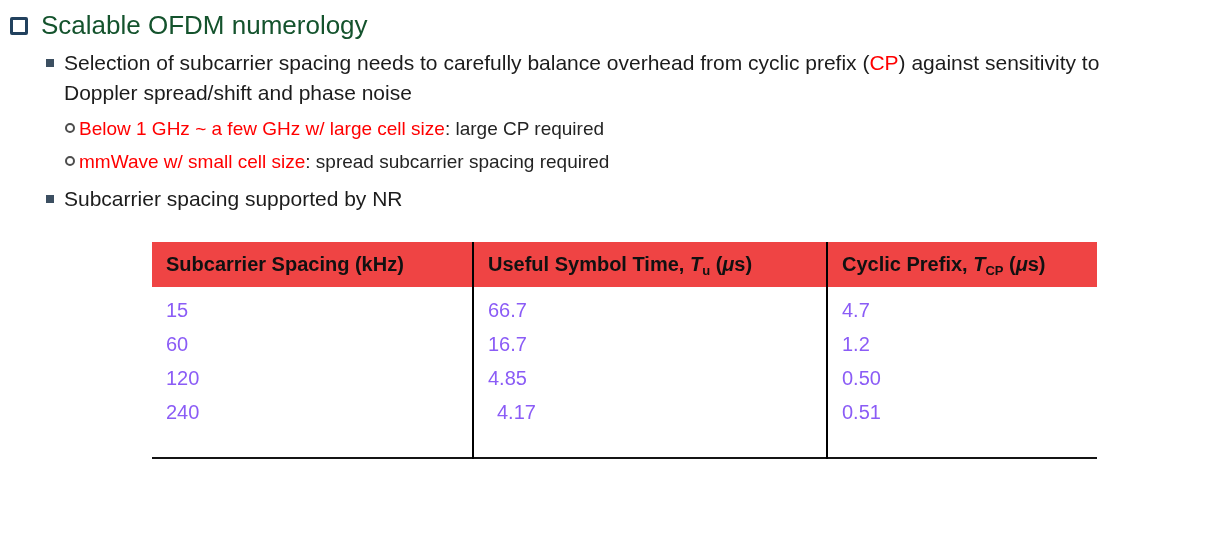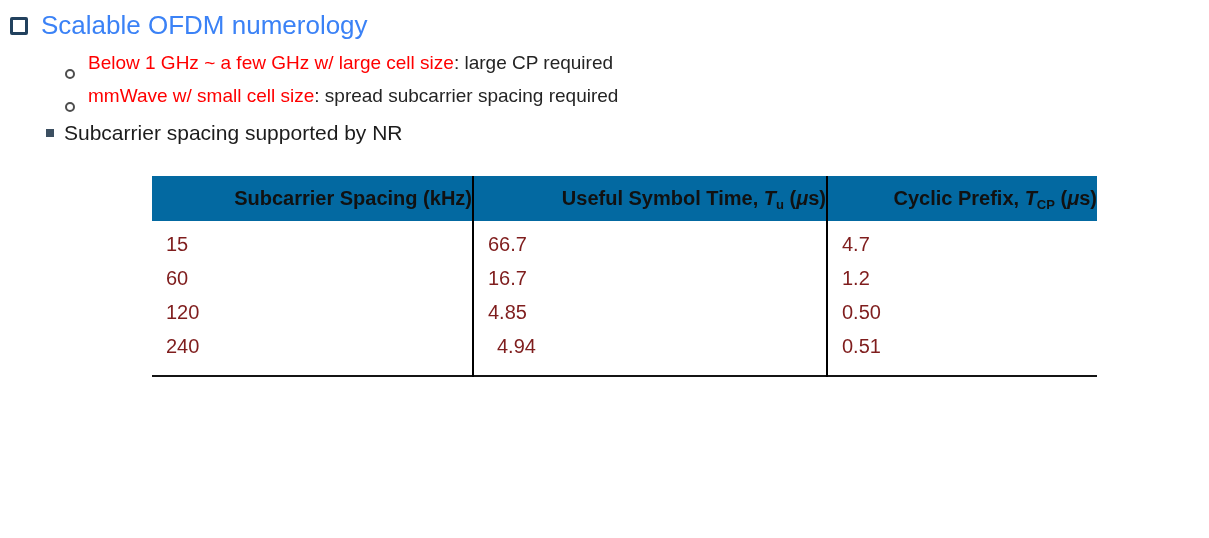--- a/index.html
+++ b/index.html
@@ -1,70 +1,74 @@
 <!DOCTYPE html>
 <html><head>
 <meta charset="utf-8">
 <style>
   * { margin:0; padding:0; box-sizing:border-box; }
   html,body { width:1209px; height:538px; background:#ffffff; overflow:hidden; }
   body { font-family:"Liberation Sans", sans-serif; color:#1b1b1b; }
 
   
   .title-row { display:flex; align-items:center; gap:13px; margin:8px 0 0 10px;
-               font-size:26px; line-height:34px; color:#3b82f6; }
+               font-size:26px; line-height:34px; color:#14532d; }
   .title-bullet { width:18px; height:18px; border:3px solid #22415e; border-radius:2px;
                   flex:none; margin-top:2px; }
 
   
   .para-row { display:flex; gap:10px; margin:6px 0 0 46px;
               font-size:21px; line-height:30px; color:#1c1c1c; }
   .sq-bullet { width:8px; height:8px; background:#3c4f61; flex:none; margin-top:11px; }
   .para-text { width:1090px; }
 
   
   .circle-list { margin:4px 0 0 65px; }
-  .circle-row { display:flex; gap:13px; font-size:19px; line-height:33px; color:#242424;align-items:flex-end; }
+  .circle-row { display:flex; gap:4px; font-size:19px; line-height:33px; color:#242424; }
   .circle-bullet { width:10px; height:10px; border:2px solid #4d4d4d; border-radius:50%;
                    flex:none; margin-top:11px; }
 
   .section2 { }
 
   .red { color:#ff0000; }
 
   
   table.nr-table { border-collapse:collapse; table-layout:fixed;
                    margin:28px 0 0 152px; width:945px;
                    border-bottom:2px solid #141414; font-size:20px; }
-  .nr-table th { background:#0369a1; text-align:right; font-weight:bold;
+  .nr-table th { background:#ef4444; text-align:left; font-weight:bold;
                  padding:10px 0 11px 14px; line-height:24px; color:#111111;
                  white-space:nowrap; }
   .nr-table th:nth-child(2), .nr-table td:nth-child(2),
   .nr-table th:nth-child(3), .nr-table td:nth-child(3) { border-left:2px solid #000000; }
   .nr-table td { padding:0 0 0 14px; height:34px; line-height:34px;
-                 vertical-align:middle; color:#7f1d1d; }
+                 vertical-align:middle; color:#8b5cf6; }
   .nr-table tbody tr:first-child td { padding-top:6px; }
-  .nr-table tbody tr:last-child td { padding-bottom:12px; }
+  .nr-table tbody tr:last-child td { padding-bottom:28px; }
   
   .nr-table tbody tr:nth-child(4) td:nth-child(2),
   .nr-table tbody tr:nth-child(5) td:nth-child(2) { padding-left:23px; }
 
   .nr-table sub { font-size:13px; font-weight:bold; vertical-align:-4px; line-height:0; }
   .nr-table i { font-style:italic; }
 </style>
 </head>
 <body>
 
 <div class="slide">
 
   <div class="title-row">
     <span class="title-bullet"></span>
     <span>Scalable OFDM numerology</span>
   </div>
 
+  <div class="para-row">
+    <span class="sq-bullet"></span>
+    <div class="para-text"><span>Selection of subcarrier spacing needs to carefully balance overhead from cyclic prefix (</span><span class="red">CP</span><span>) against sensitivity to Doppler spread/shift and phase noise</span></div>
+  </div>
 
   <div class="circle-list">
     <div class="circle-row">
       <span class="circle-bullet"></span>
       <div><span class="red">Below 1 GHz ~ a few GHz w/ large cell size</span><span>: large CP required</span></div>
     </div>
     <div class="circle-row">
       <span class="circle-bullet"></span>
       <div><span class="red">mmWave w/ small cell size</span><span>: spread subcarrier spacing required</span></div>
     </div>
@@ -99,19 +103,19 @@
         <td>16.7</td>
         <td>1.2</td>
       </tr>
       <tr>
         <td>120</td>
         <td>4.85</td>
         <td>0.50</td>
       </tr>
       <tr>
         <td>240</td>
-        <td>4.94</td>
+        <td>4.17</td>
         <td>0.51</td>
       </tr>
     </tbody>
   </table>
 
 </div>
 
 </body></html>

